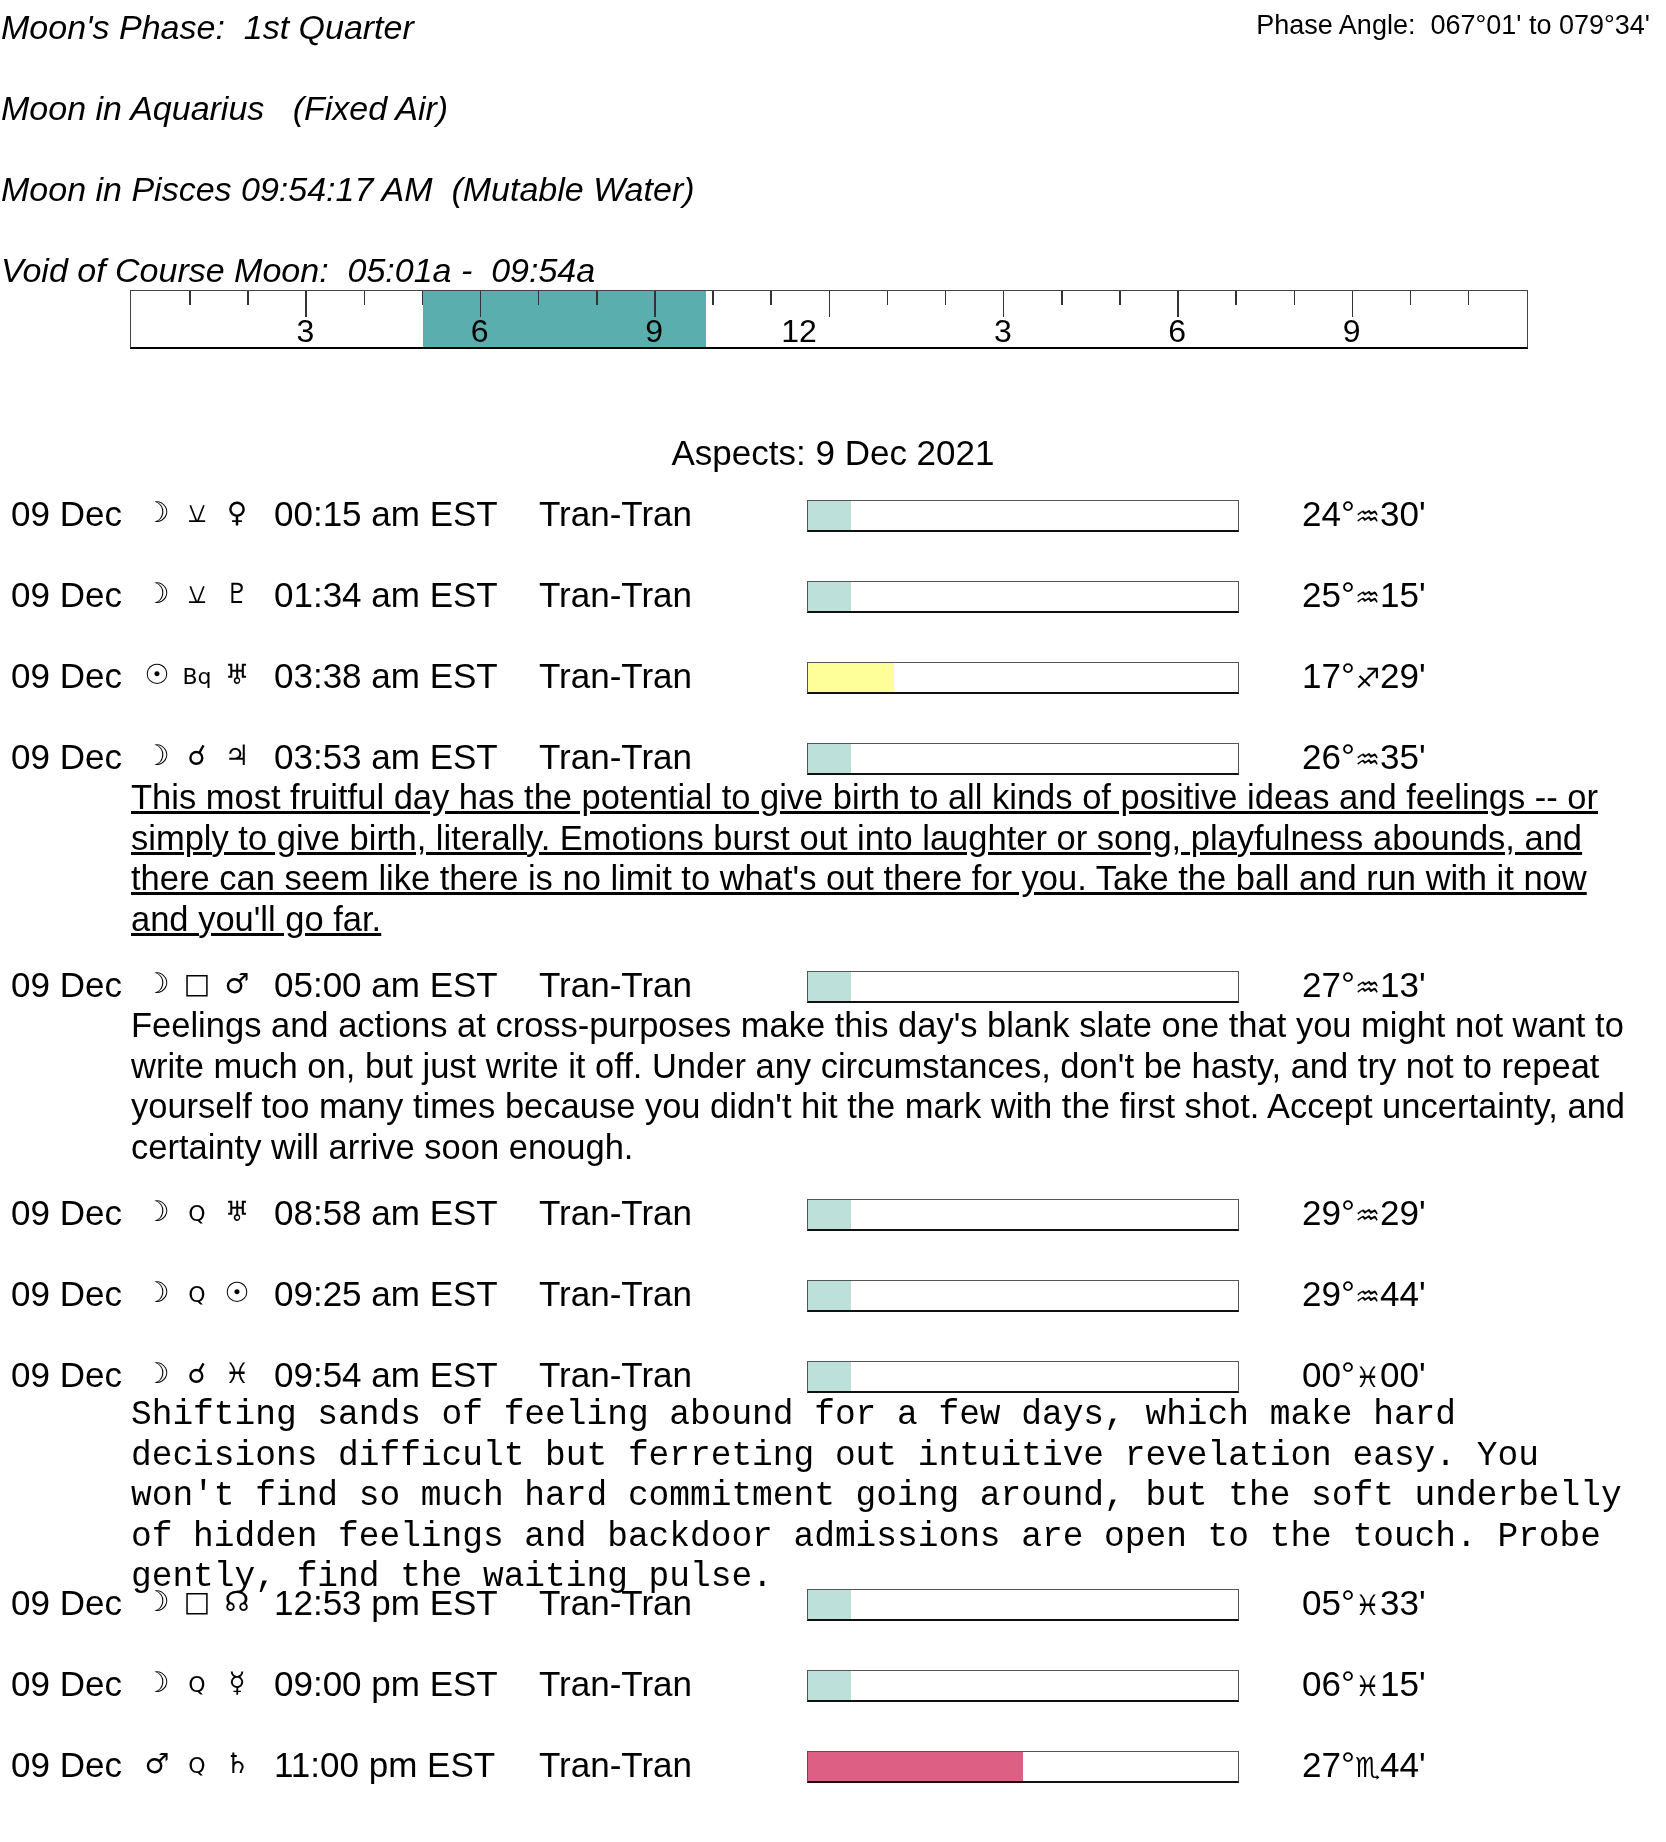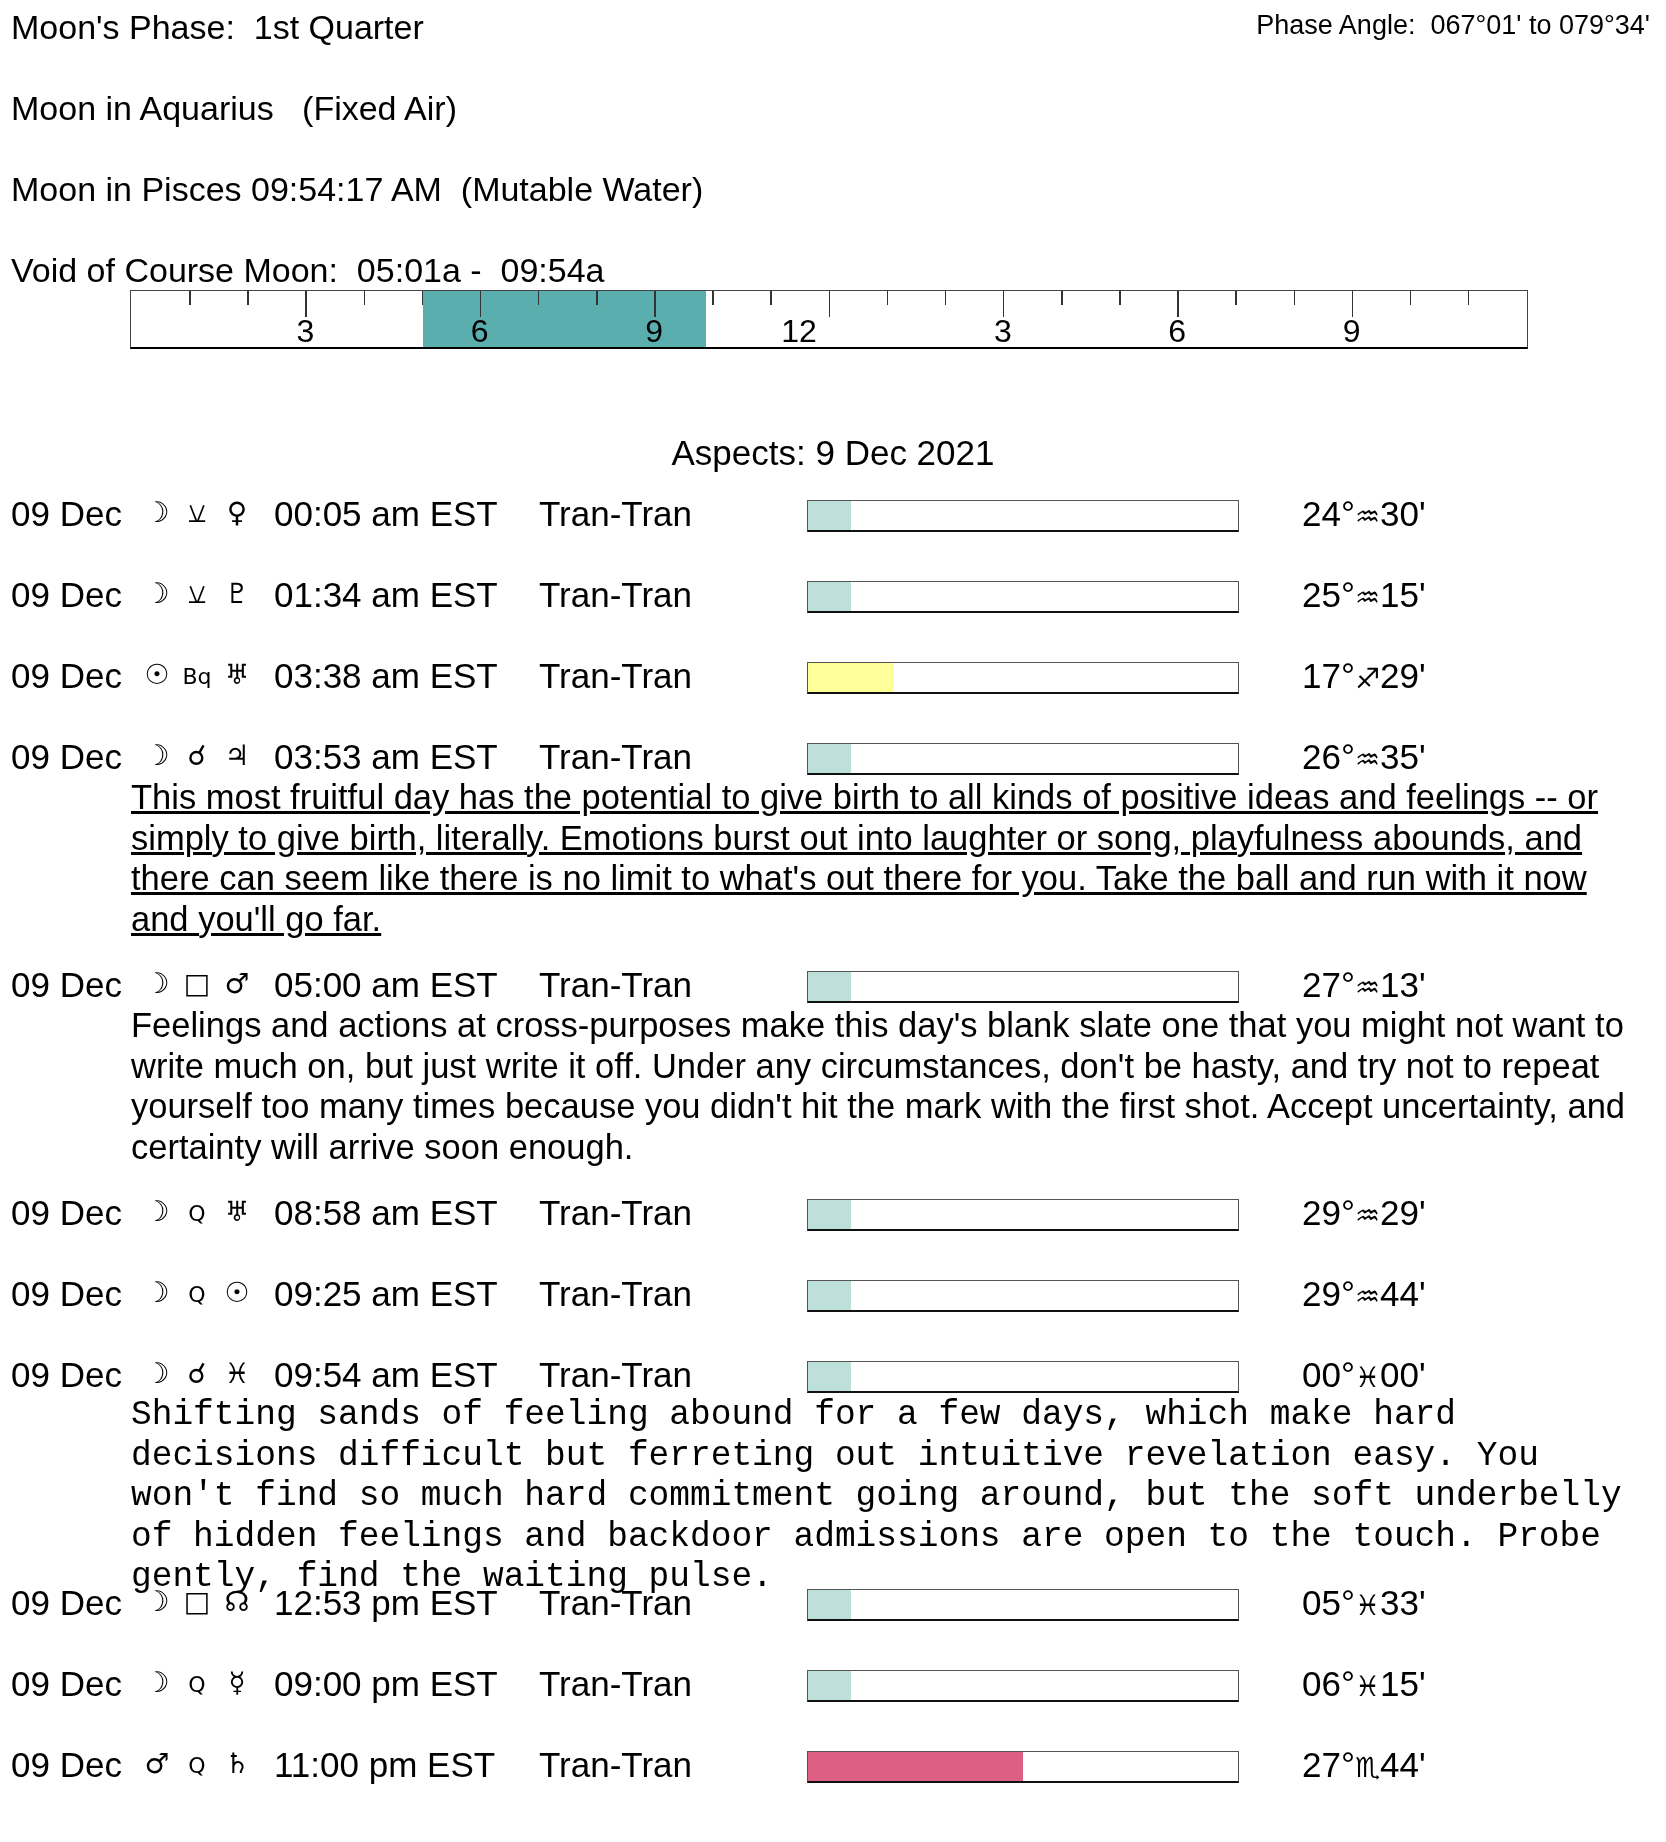--- a/index.html
+++ b/index.html
@@ -1,21 +1,21 @@
 <!DOCTYPE html>
 <html><head>
 <meta charset="utf-8">
 <style>
   html, body { margin: 0; padding: 0; background: #ffffff; }
   body {
     width: 1666px; height: 1842px; position: relative; overflow: hidden;
     font-family: "Liberation Sans", sans-serif; color: #000;
   }
   .abs { position: absolute; white-space: pre; }
-  .hdr { font-size: 34px; left: 11px; }
+  .hdr { font-size: 34px; left: 1px; font-style: italic; }
   #phase-angle { font-size: 27px; right: 16px; top: 10px; }
   #timeline {
     position: absolute; left: 130px; top: 290px; width: 1398px; height: 59px;
     border: 1.5px solid #444; border-bottom: 2px solid #000; box-sizing: border-box; background: #fff;
   }
   #voc-shade { position: absolute; top: 0; bottom: 0; }
   .tick { position: absolute; top: 0; width: 1.5px; background: #333; }
   .tick.minor { height: 14px; }
   .tick.major { height: 26px; }
   .tl-label { position: absolute; top: 22px; font-size: 32px; transform: translateX(-50%); }
@@ -79,21 +79,21 @@
   </div>
 
 <div class="abs" id="aspects-title">Aspects: 9 Dec 2021</div>
 
 <div id="aspect-list">
     <div class="arow" style="top: 494px;">
       <span class="date">09 Dec</span>
       <span class="glyph" style="left:140px">☽</span>
       <span class="glyph" style="left:180px">⚺</span>
       <span class="glyph" style="left:220px">♀</span>
-      <span class="time">00:05 am EST</span>
+      <span class="time">00:15 am EST</span>
       <span class="tran">Tran-Tran</span>
       <div class="bar">
         <div class="fill" style="width: 10%; background: rgb(189, 224, 218);"></div>
       </div>
       <span class="pos"><span>24°</span><span class="sign">♒</span><span>30'</span></span>
     </div>
     <div class="arow" style="top: 575px;">
       <span class="date">09 Dec</span>
       <span class="glyph" style="left:140px">☽</span>
       <span class="glyph" style="left:180px">⚺</span>

